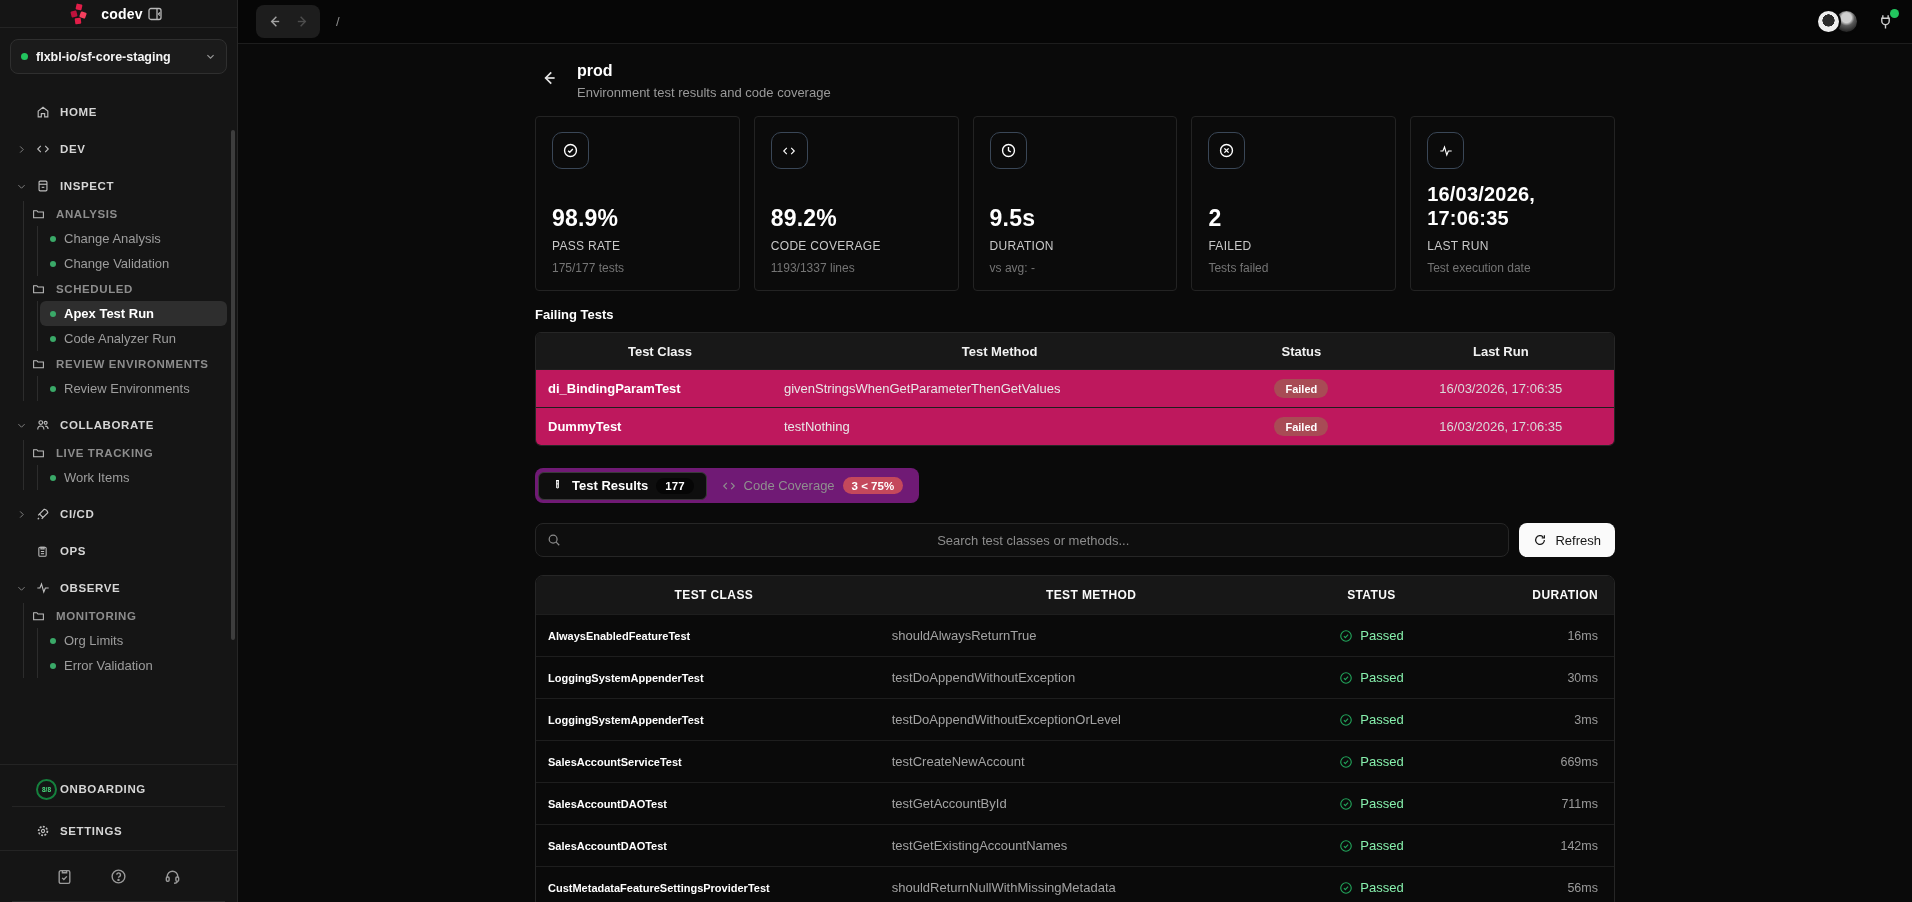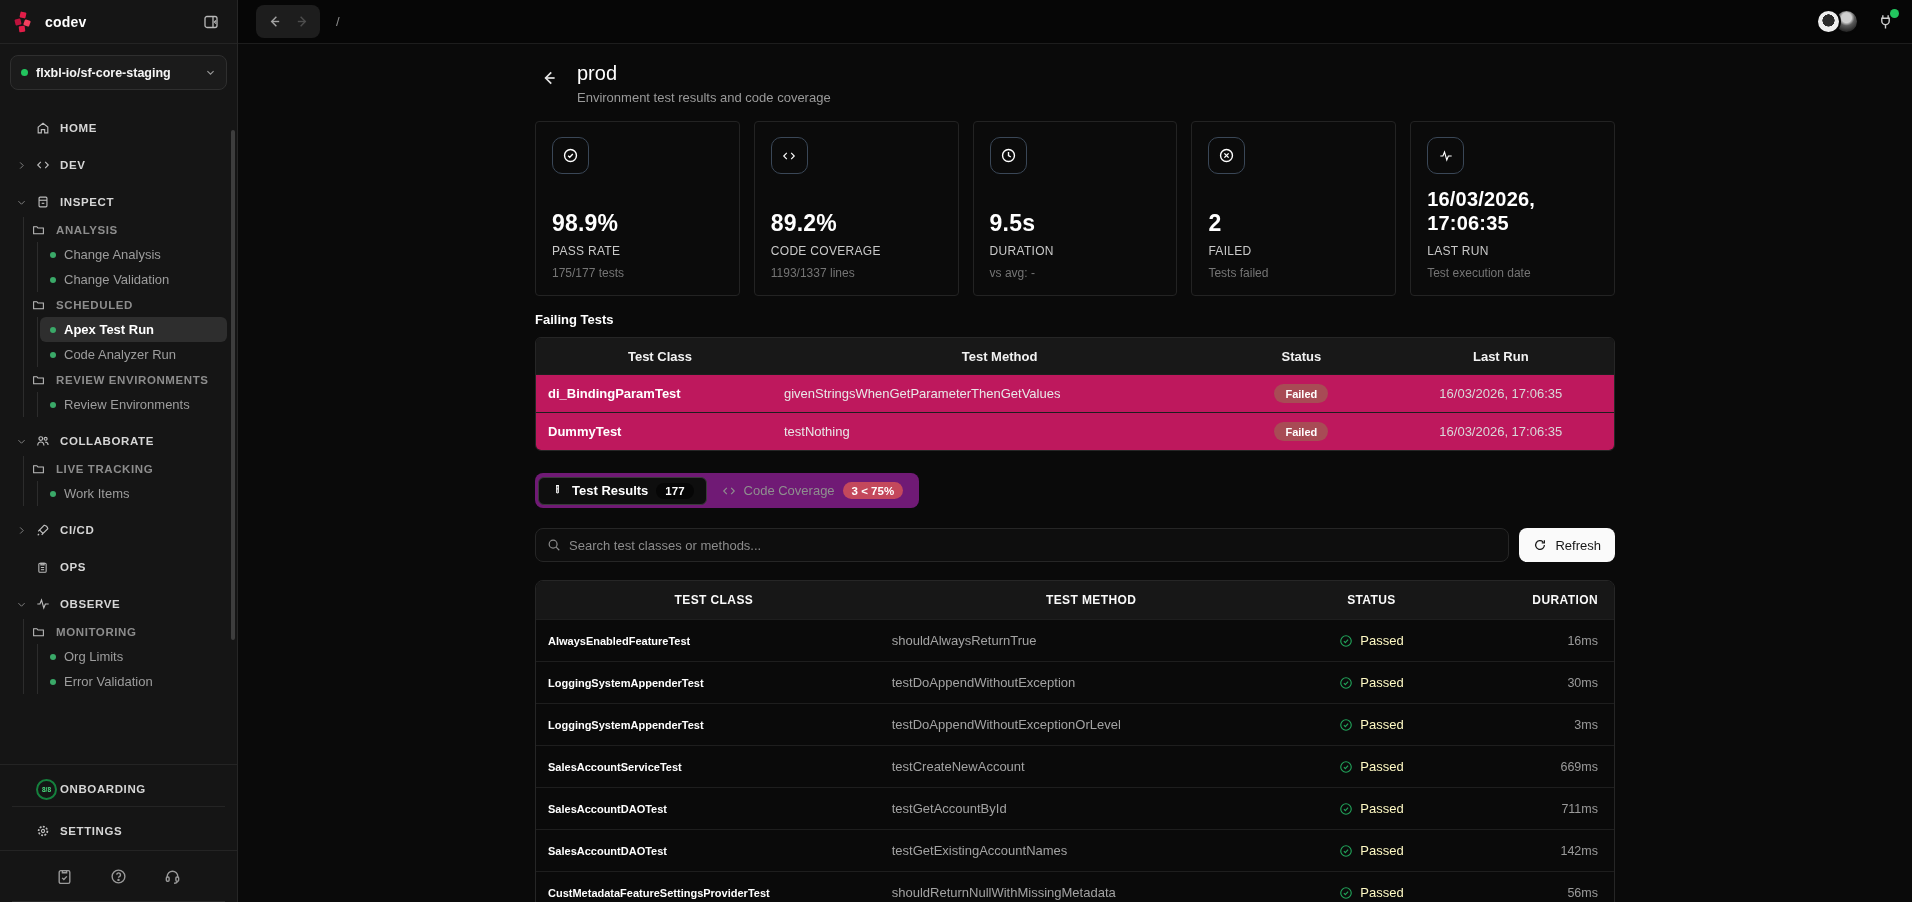--- a/index.html
+++ b/index.html
@@ -3,22 +3,22 @@
 <meta charset="utf-8">
 <style>
   * { margin:0; padding:0; box-sizing:border-box; }
   html,body { width:1912px; height:902px; overflow:hidden; background:#0a0a0a;
     font-family:"Liberation Sans","DejaVu Sans",sans-serif; color:#e5e5e5; }
   .app { display:flex; width:1912px; height:902px; }
 
   
   .sidebar { width:238px; flex-shrink:0; background:#151515; border-right:1px solid #262626;
     display:flex; flex-direction:column; position:relative; }
-  .sb-header { height:44px; border-bottom:1px solid #242424; display:flex; align-items:center;
-    justify-content:space-between; padding:0 14px; }
+  .sb-header { height:28px; border-bottom:1px solid #242424; display:flex; align-items:center;
+    justify-content:center; padding:0 14px; }
   .brand { display:flex; align-items:center; gap:9px; }
   .brand-name { font-size:14px; font-weight:700; color:#fff; letter-spacing:.2px; }
   .icon-btn { width:24px; height:24px; display:flex; align-items:center; justify-content:center;
     color:#b9b9b9; cursor:pointer; background:none; border:none; }
   .project-select { margin:11px 10px 6px 10px; height:35px; border:1px solid #2f2f2f; background:#1b1b1b;
     border-radius:8px; display:flex; align-items:center; gap:8px; padding:0 10px; cursor:pointer; }
   .dot { width:7px; height:7px; border-radius:50%; background:var(--green); flex-shrink:0; }
   .project-name { font-size:12.5px; font-weight:700; color:#f5f5f5; flex:1; white-space:nowrap; overflow:hidden; }
   .project-select .chev { color:#9a9a9a; }
 
@@ -75,21 +75,21 @@
   .plug-wrap { position:relative; color:#cfcfcf; }
   .plug-dot { position:absolute; top:-4px; right:-5px; width:9px; height:9px; border-radius:50%;
     background:var(--green); }
 
   .content { flex:1; overflow:hidden; }
   .container { width:1080px; margin:0 auto; }
 
   .page-head { display:flex; align-items:flex-start; gap:14px; margin-top:18px; }
   .back-btn { width:28px; height:28px; border-radius:8px; background:none; border:none; color:#e5e5e5;
     display:flex; align-items:center; justify-content:center; cursor:pointer; margin-top:2px; }
-  .page-title { font-size:20px; font-weight:400; color:#fff; }
+  .page-title { font-size:16px; font-weight:700; color:#fff; }
   .page-sub { font-size:13px; color:#9a9a9a; margin-top:5px; }
 
   .stats { display:flex; gap:14px; margin-top:16px; }
   .card { flex:1; height:175px; border:1px solid #232323; background:#0b0b0b; border-radius:4px;
     padding:15px 16px; display:flex; flex-direction:column; }
   .card-icon { width:37px; height:37px; border-radius:10px; border:1px solid #3a4757;
     display:flex; align-items:center; justify-content:center; color:#fff; }
   .card-value { margin-top:auto; font-size:23px; font-weight:700; color:#fff; letter-spacing:.2px; }
   .card.wide-value .card-value { font-size:20px; line-height:1.18; margin-top:14px; }
   .card.wide-value .card-label { margin-top:auto; }
@@ -118,36 +118,36 @@
   .tab.active { background:#0e0e0e; border-color:#3a3a3a; color:#fff; font-weight:700; }
   .tab .cnt { background:#060606; border-radius:999px; padding:2px 9px; font-size:11.5px;
     font-weight:700; color:#fff; }
   .tab .redcnt { background:var(--redbadge); border-radius:999px; padding:2.5px 9px; font-size:11.5px;
     font-weight:700; color:#fff; }
 
   .searchrow { display:flex; gap:10px; margin-top:20px; }
   .searchbox { flex:1; height:34px; border:1px solid #262626; background:#0e0e0e; border-radius:8px;
     display:flex; align-items:center; padding:0 11px; gap:8px; color:#8c8c8c; }
   .searchbox input { flex:1; background:none; border:none; outline:none; color:#fdba74;
-    font-size:13px; font-family:inherit; }
+    font-size:13px; font-family:inherit;text-align:center; }
   .searchbox input::placeholder { color:#8c8c8c; }
   .refresh-btn { height:34px; padding:0 14px; border-radius:8px; background:#fafafa; color:#171717;
     border:none; font-size:13px; font-weight:500; display:flex; align-items:center; gap:8px;
     cursor:pointer; font-family:inherit; }
 
   .rtable { margin-top:18px; border:1px solid #262626; border-radius:8px; overflow:hidden; }
   .rhead { display:grid; grid-template-columns:33% 37% 15% 15%; background:#171717; height:38px;
     align-items:center; }
   .rhead > div { font-size:12px; font-weight:700; color:#fafafa; letter-spacing:.4px; text-align:center; }
   .rhead > div:last-child { text-align:right; padding-right:16px; }
   .rrow { display:grid; grid-template-columns:33% 37% 15% 15%; height:42px; align-items:center;
     border-top:1px solid #1e1e1e; background:#0a0a0a; }
   .rrow .c1 { font-size:11px; font-weight:700; color:#fff; padding-left:12px; }
   .rrow .c2 { font-size:13px; color:#a3a3a3; }
-  .rrow .c3 { display:flex; align-items:center; justify-content:center; gap:7px; font-size:13px; color:#fef9c3; }
+  .rrow .c3 { display:flex; align-items:center; justify-content:center; gap:7px; font-size:13px; color:#86efac; }
   .rrow .c3 .pic { color:var(--passed); display:flex; }
   .rrow .c4 { font-size:12.5px; color:#9a9a9a; text-align:right; padding-right:16px; }
 
   svg { display:block; }
 </style>
 </head>
 <body>
 
 <div class="app">
 

